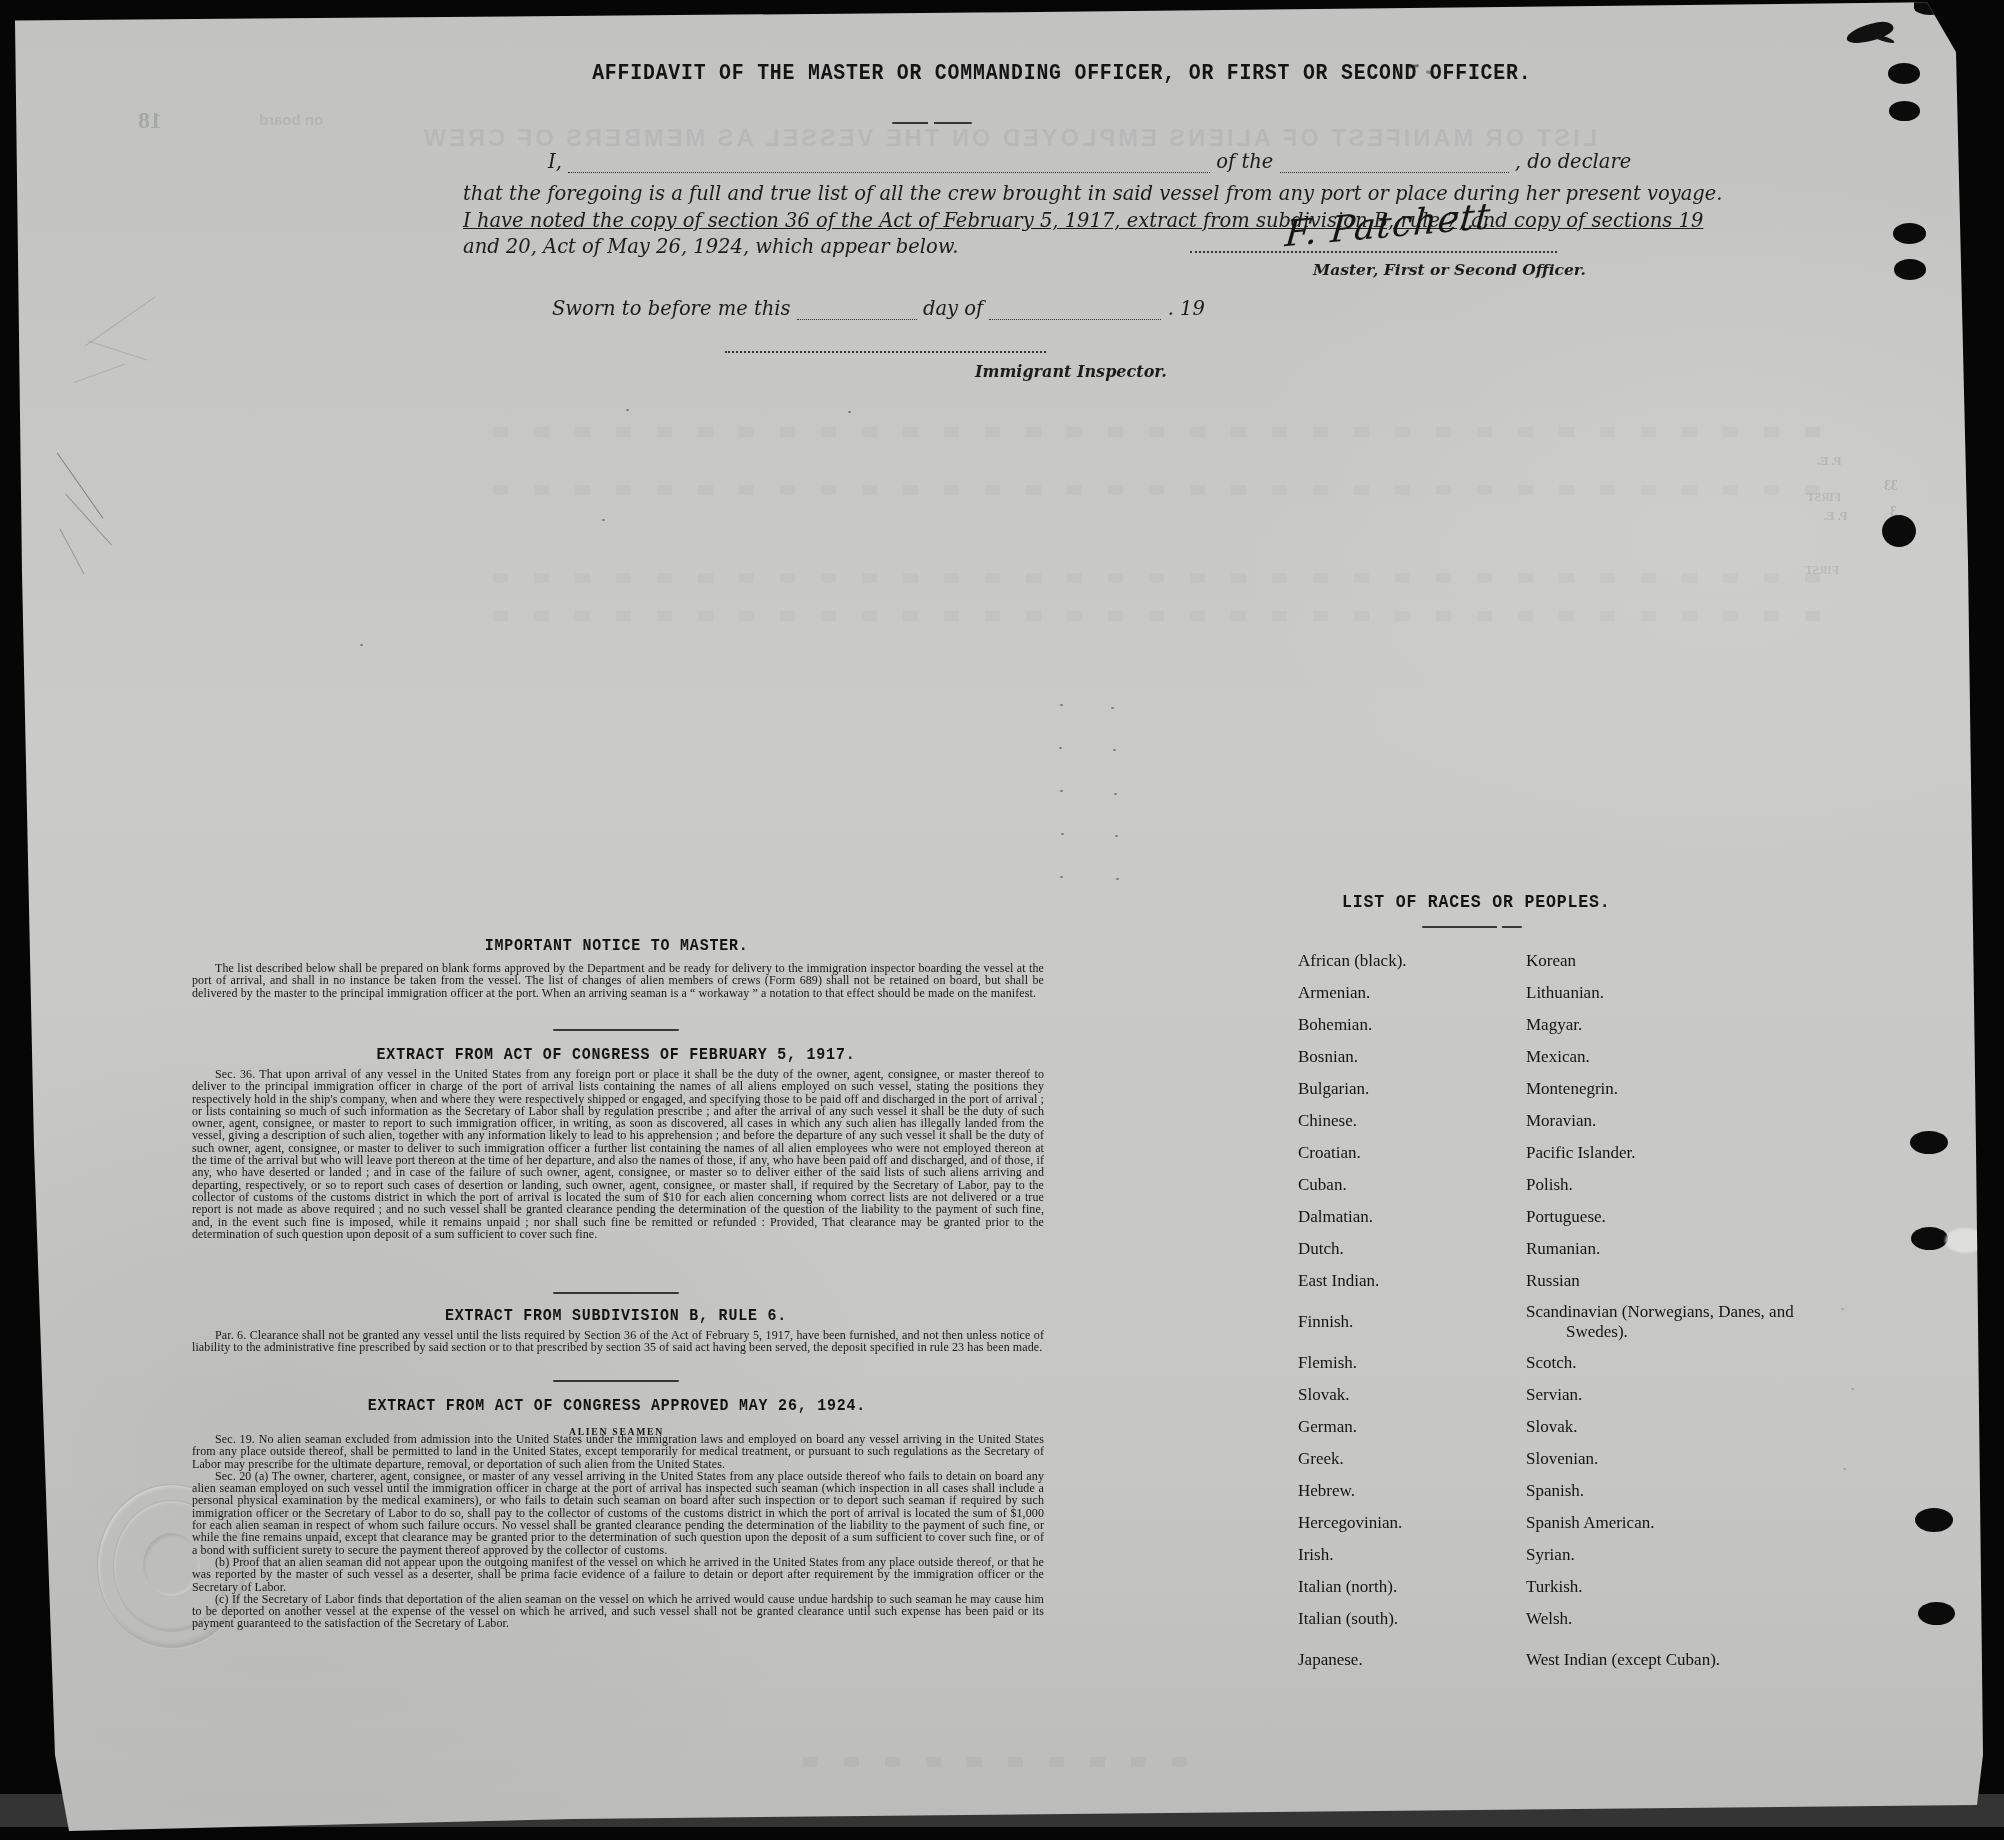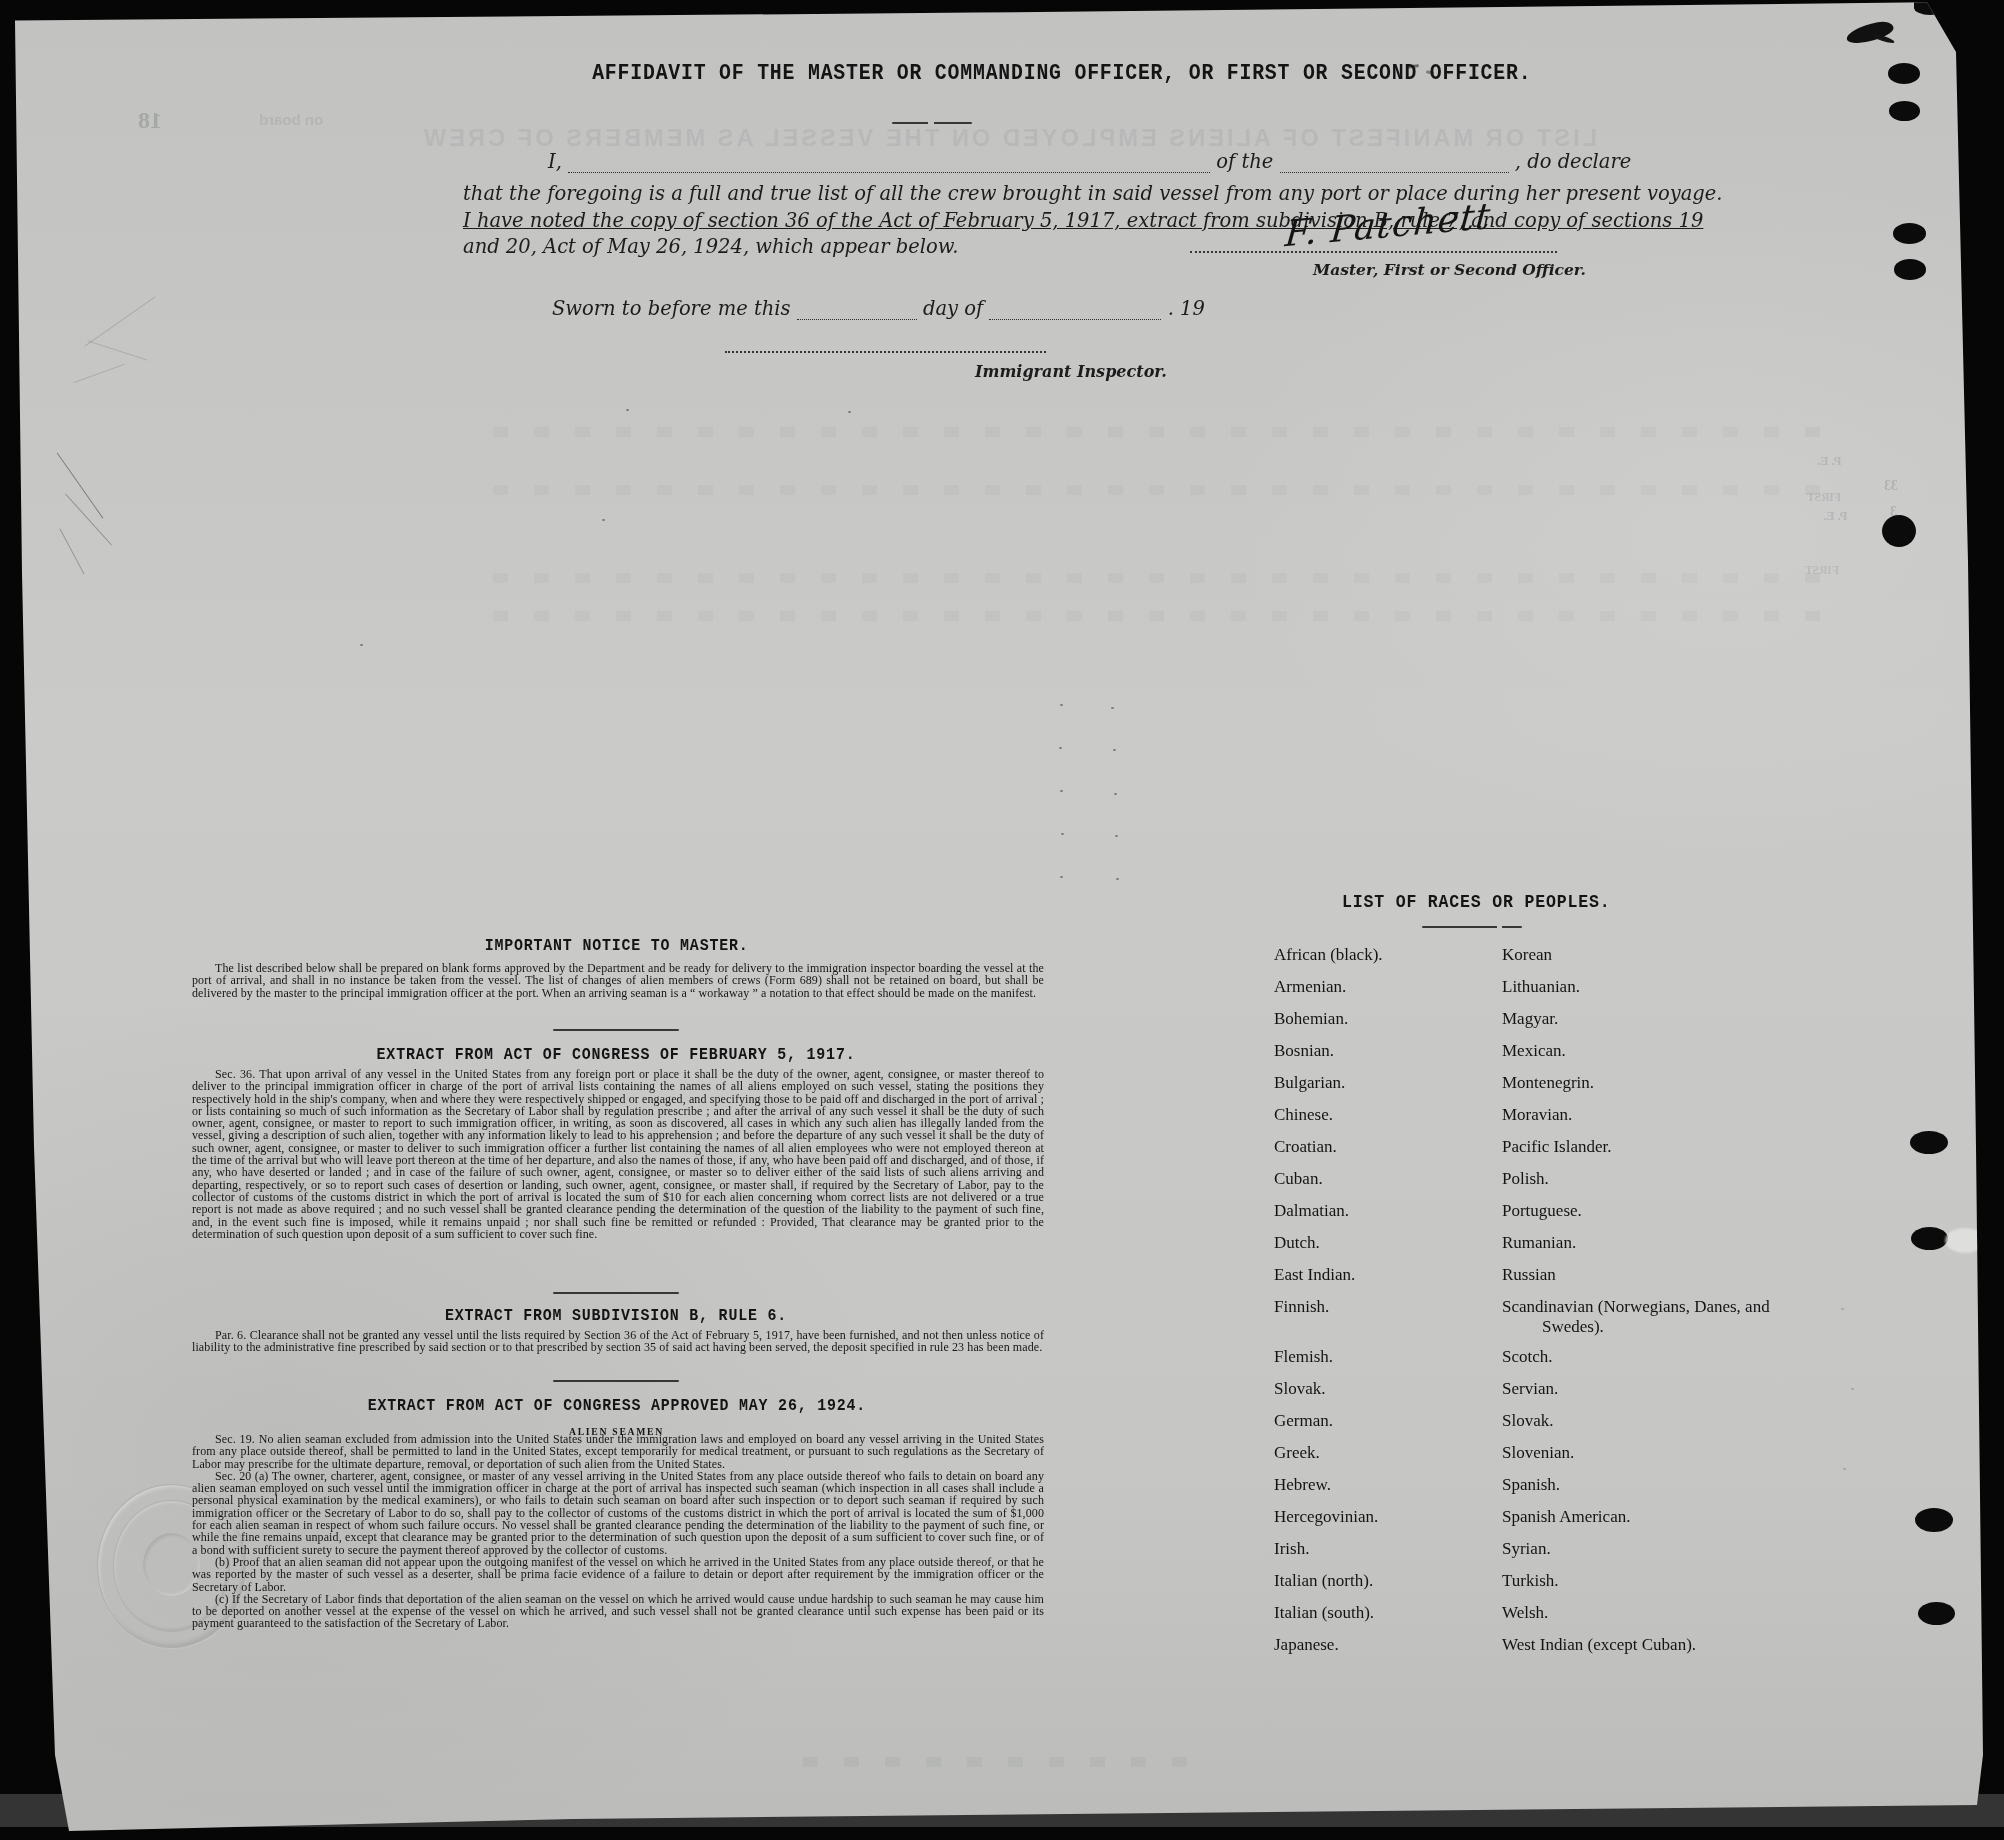--- a/index.html
+++ b/index.html
@@ -18,21 +18,21 @@
   .ctr{text-align:center;}
   .hd{font-family:Liberation Mono, monospace;font-weight:bold;color:#141414;white-space:nowrap;}
   .hd>span{display:inline-block;transform:scaleX(.9);letter-spacing:0.9px;}
   .rule{position:absolute;height:2.3px;background:#1d1d1d;opacity:.85;border-radius:1.1px;}
   .dotrule{position:absolute;border-bottom:2.3px dotted #262626;opacity:.9;}
   .script{font-family:"DejaVu Serif",serif;font-style:italic;color:#1c1c1c;}
   .blank{display:inline-block;border-bottom:1.7px dotted #2b2b2b;height:20.6px;vertical-align:bottom;}
   .bp{position:absolute;left:192px;width:852px;font-size:12px;line-height:12.3px;
       color:#161616;text-align:justify;letter-spacing:0.1px;}
   .bp p{margin:0;text-indent:23px;}
-  .race-row{display:flex;height:32px;align-items:flex-start;}
+  .race-row{display:flex;height:32px;align-items:center;margin-left:24px;}
   .race-row.tall{height:50px;}
   .race-left{width:228px;font-size:17px;color:#141414;}
   .race-right{flex:1;font-size:17px;color:#141414;padding-left:40px;text-indent:-40px;max-width:270px;}
   .hole{position:absolute;background:#0b0b0b;border-radius:50%;}
   .ghost{position:absolute;color:#70757a;transform:scaleX(-1);filter:blur(0.3px);
          font-family:"Liberation Sans",sans-serif;font-weight:bold;}
   .streak{position:absolute;height:9.7px;opacity:.055;filter:blur(0.6px);
     background:repeating-linear-gradient(90deg,rgba(35,40,46,.65) 0 15px,transparent 15px 41px);}
   .dot{position:absolute;width:2.9px;height:2.3px;background:#3c3f41;border-radius:50%;opacity:.55;filter:blur(0.2px);}
   .scratch{position:absolute;background:#24262a;border-radius:1.1px;}

